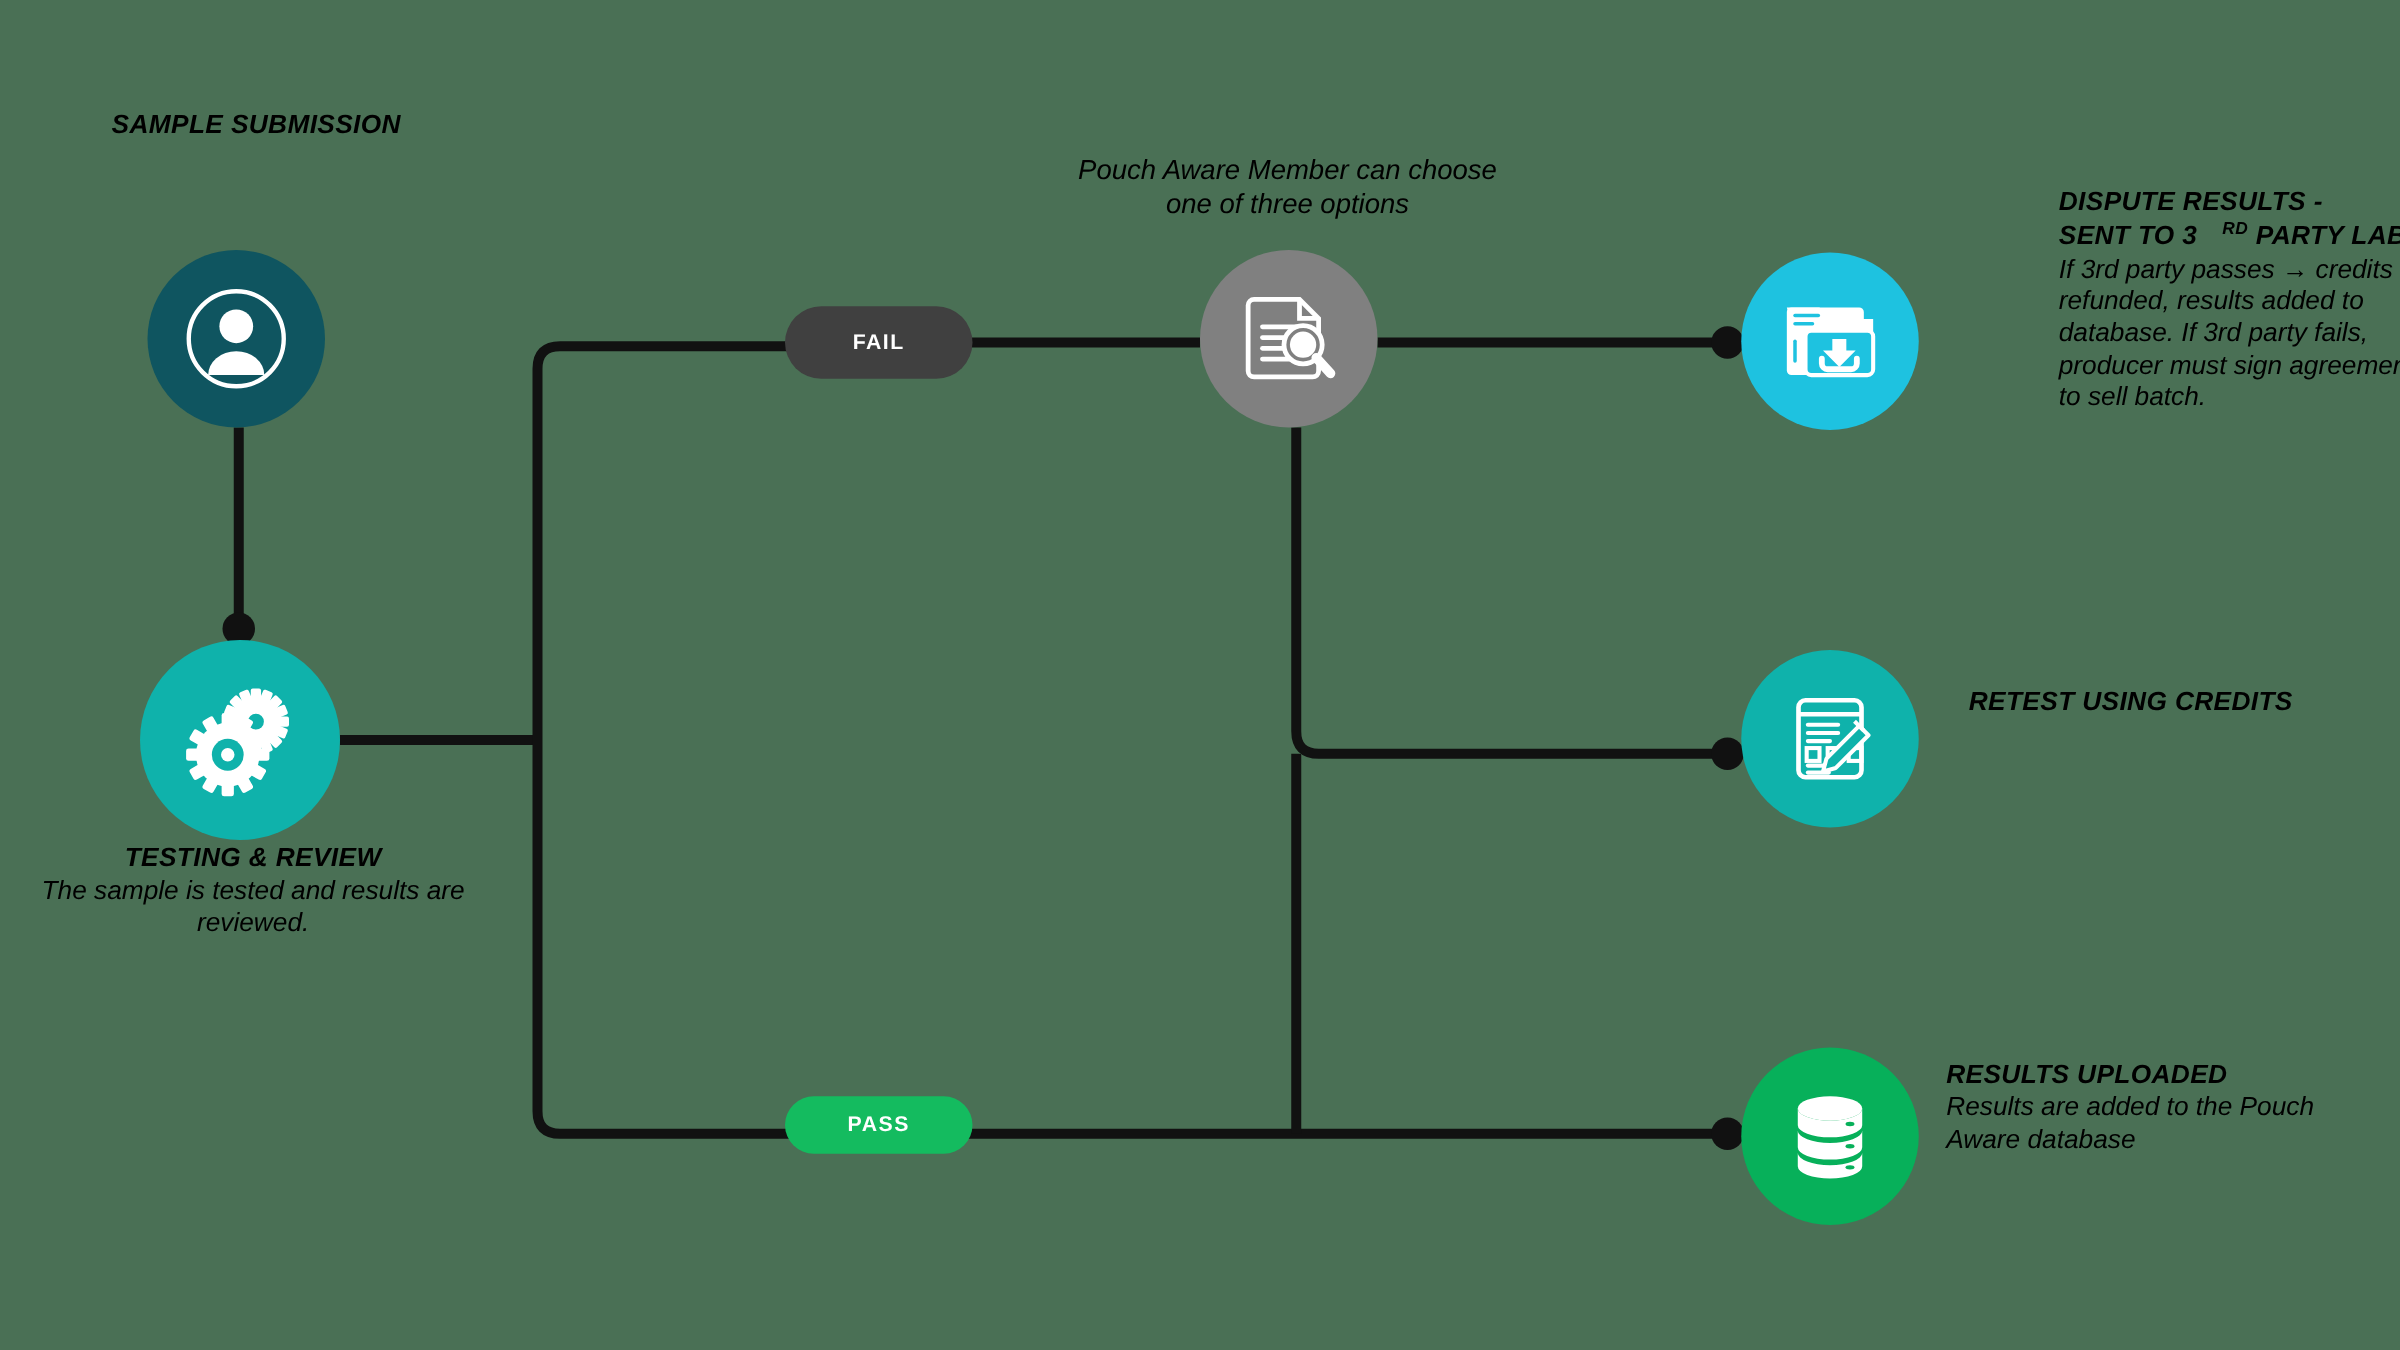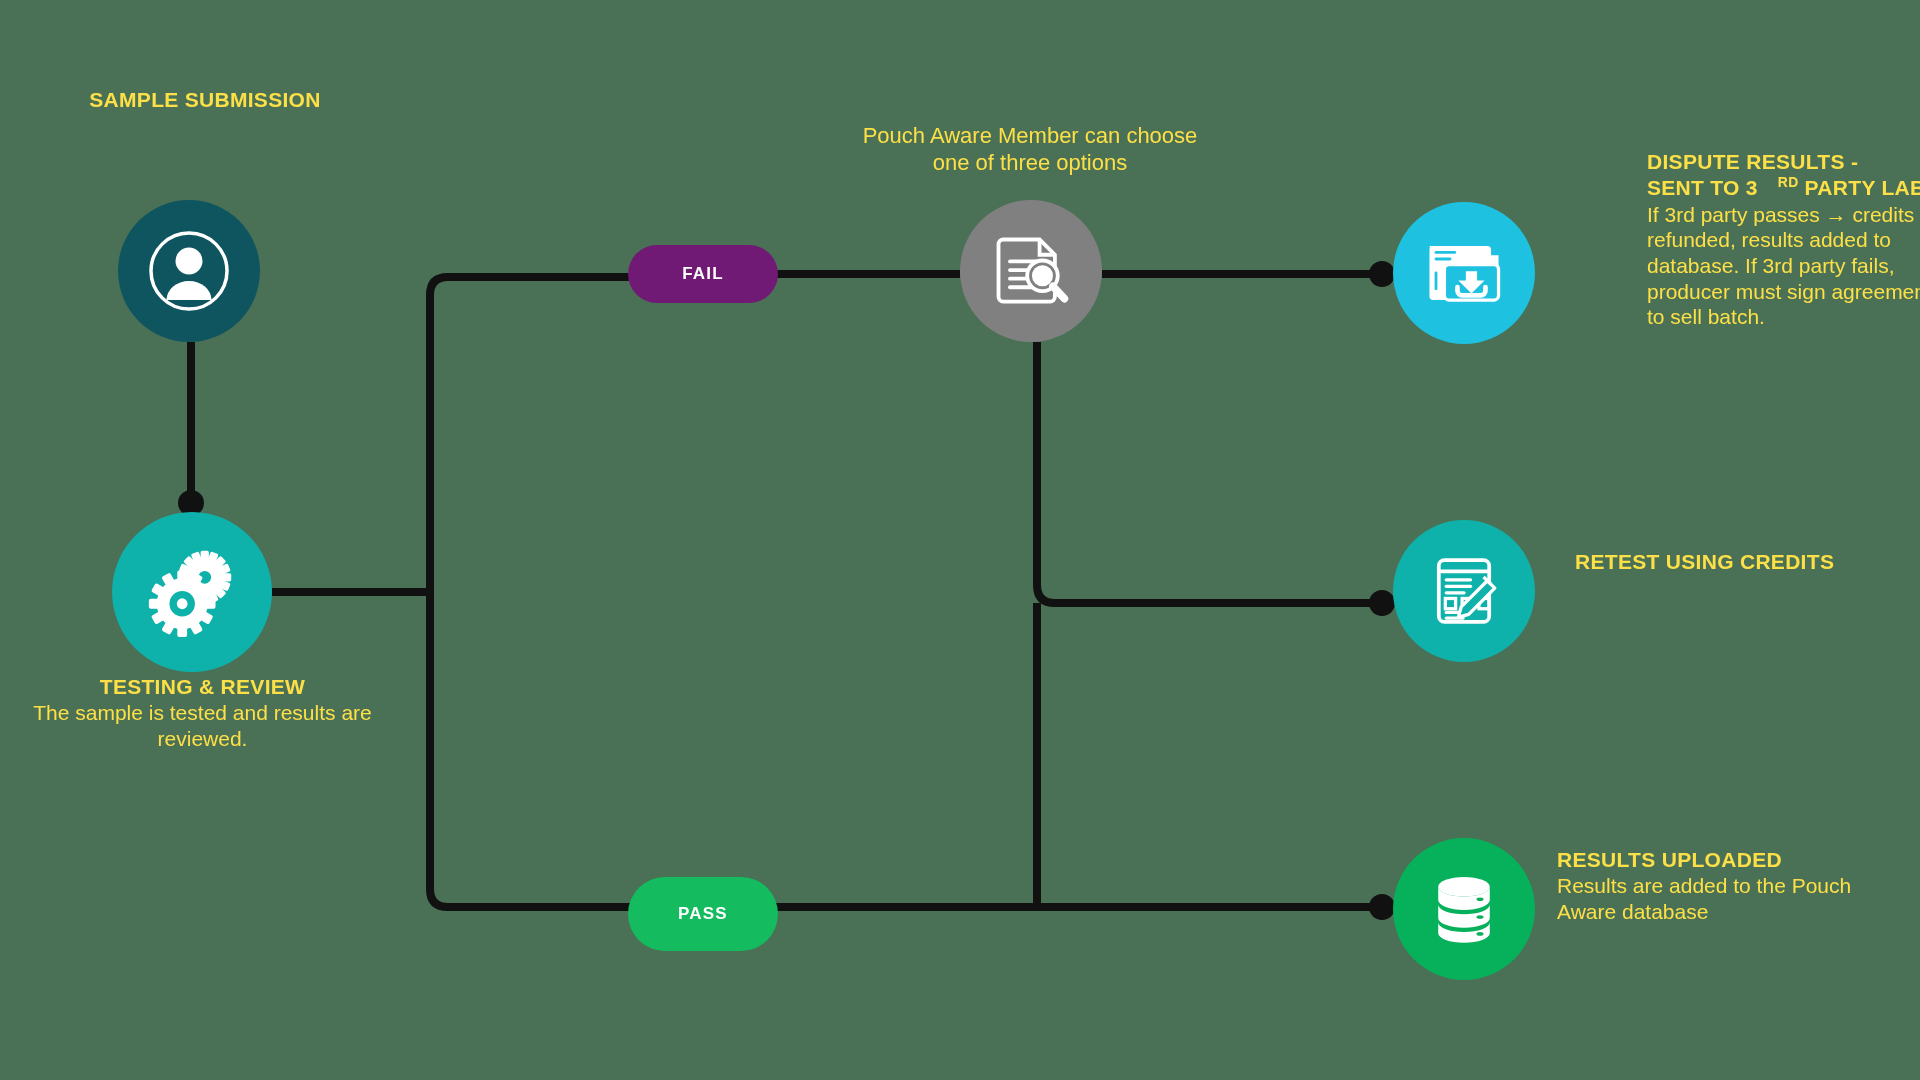--- a/index.html
+++ b/index.html
@@ -53,25 +53,25 @@
     position: absolute;
     display: flex;
     align-items: center;
     justify-content: center;
     border-radius: 999px;
     color: #ffffff;
     font-weight: bold;
     font-size: 17px;
     letter-spacing: 1.2px;
   }
-  .pill-fail { left: 628px; top: 245px; width: 150px; height: 58px; background: #701a75; }
-  .pill-pass { left: 628px; top: 877px; width: 150px; height: 74px; background: #14bb5f; }
+  .pill-fail { left: 628px; top: 245px; width: 150px; height: 58px; background: #404040; }
+  .pill-pass { left: 628px; top: 877px; width: 150px; height: 46px; background: #14bb5f; }
 
   
-  .txt { position: absolute; color: #fde047; }
+  .txt { position: absolute; color: #000000; font-style: italic; }
   .txt .head {
     font-weight: bold;
     font-size: 21px;
     letter-spacing: 0.3px;
     line-height: 1.16;
     margin: 0 0 1px 0;
   }
   .txt .body {
     font-size: 21px;
     line-height: 1.22;

